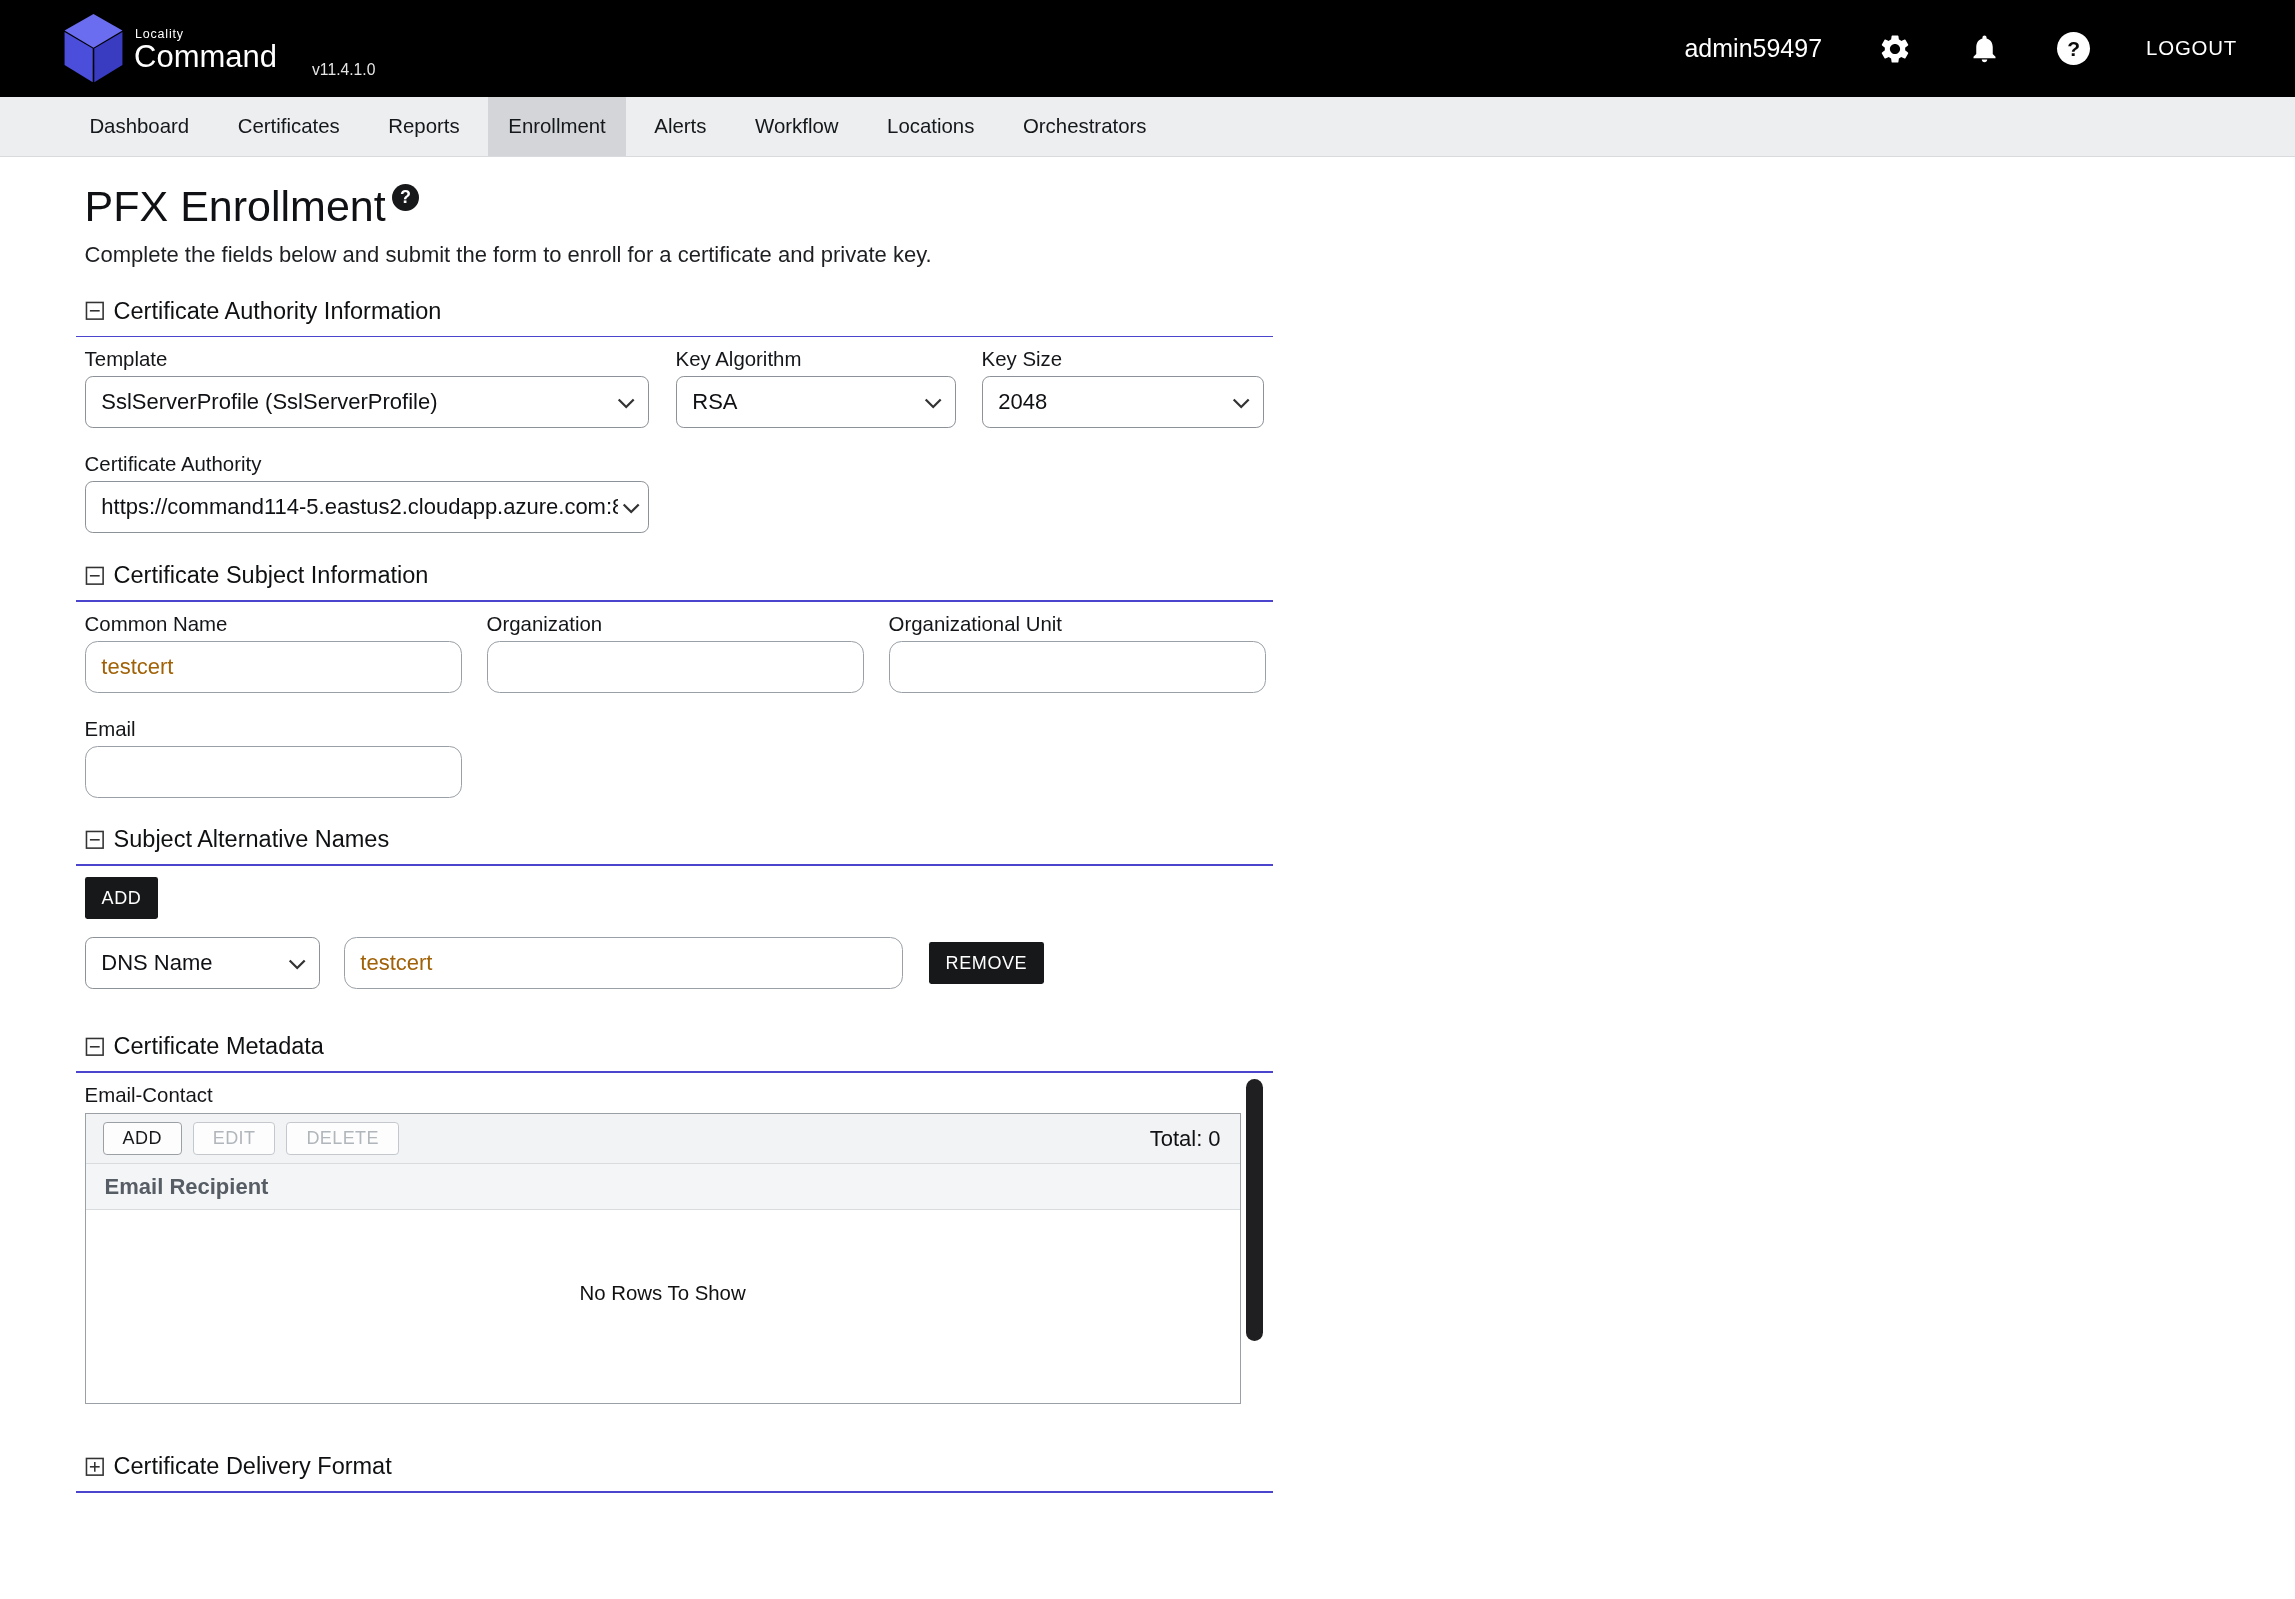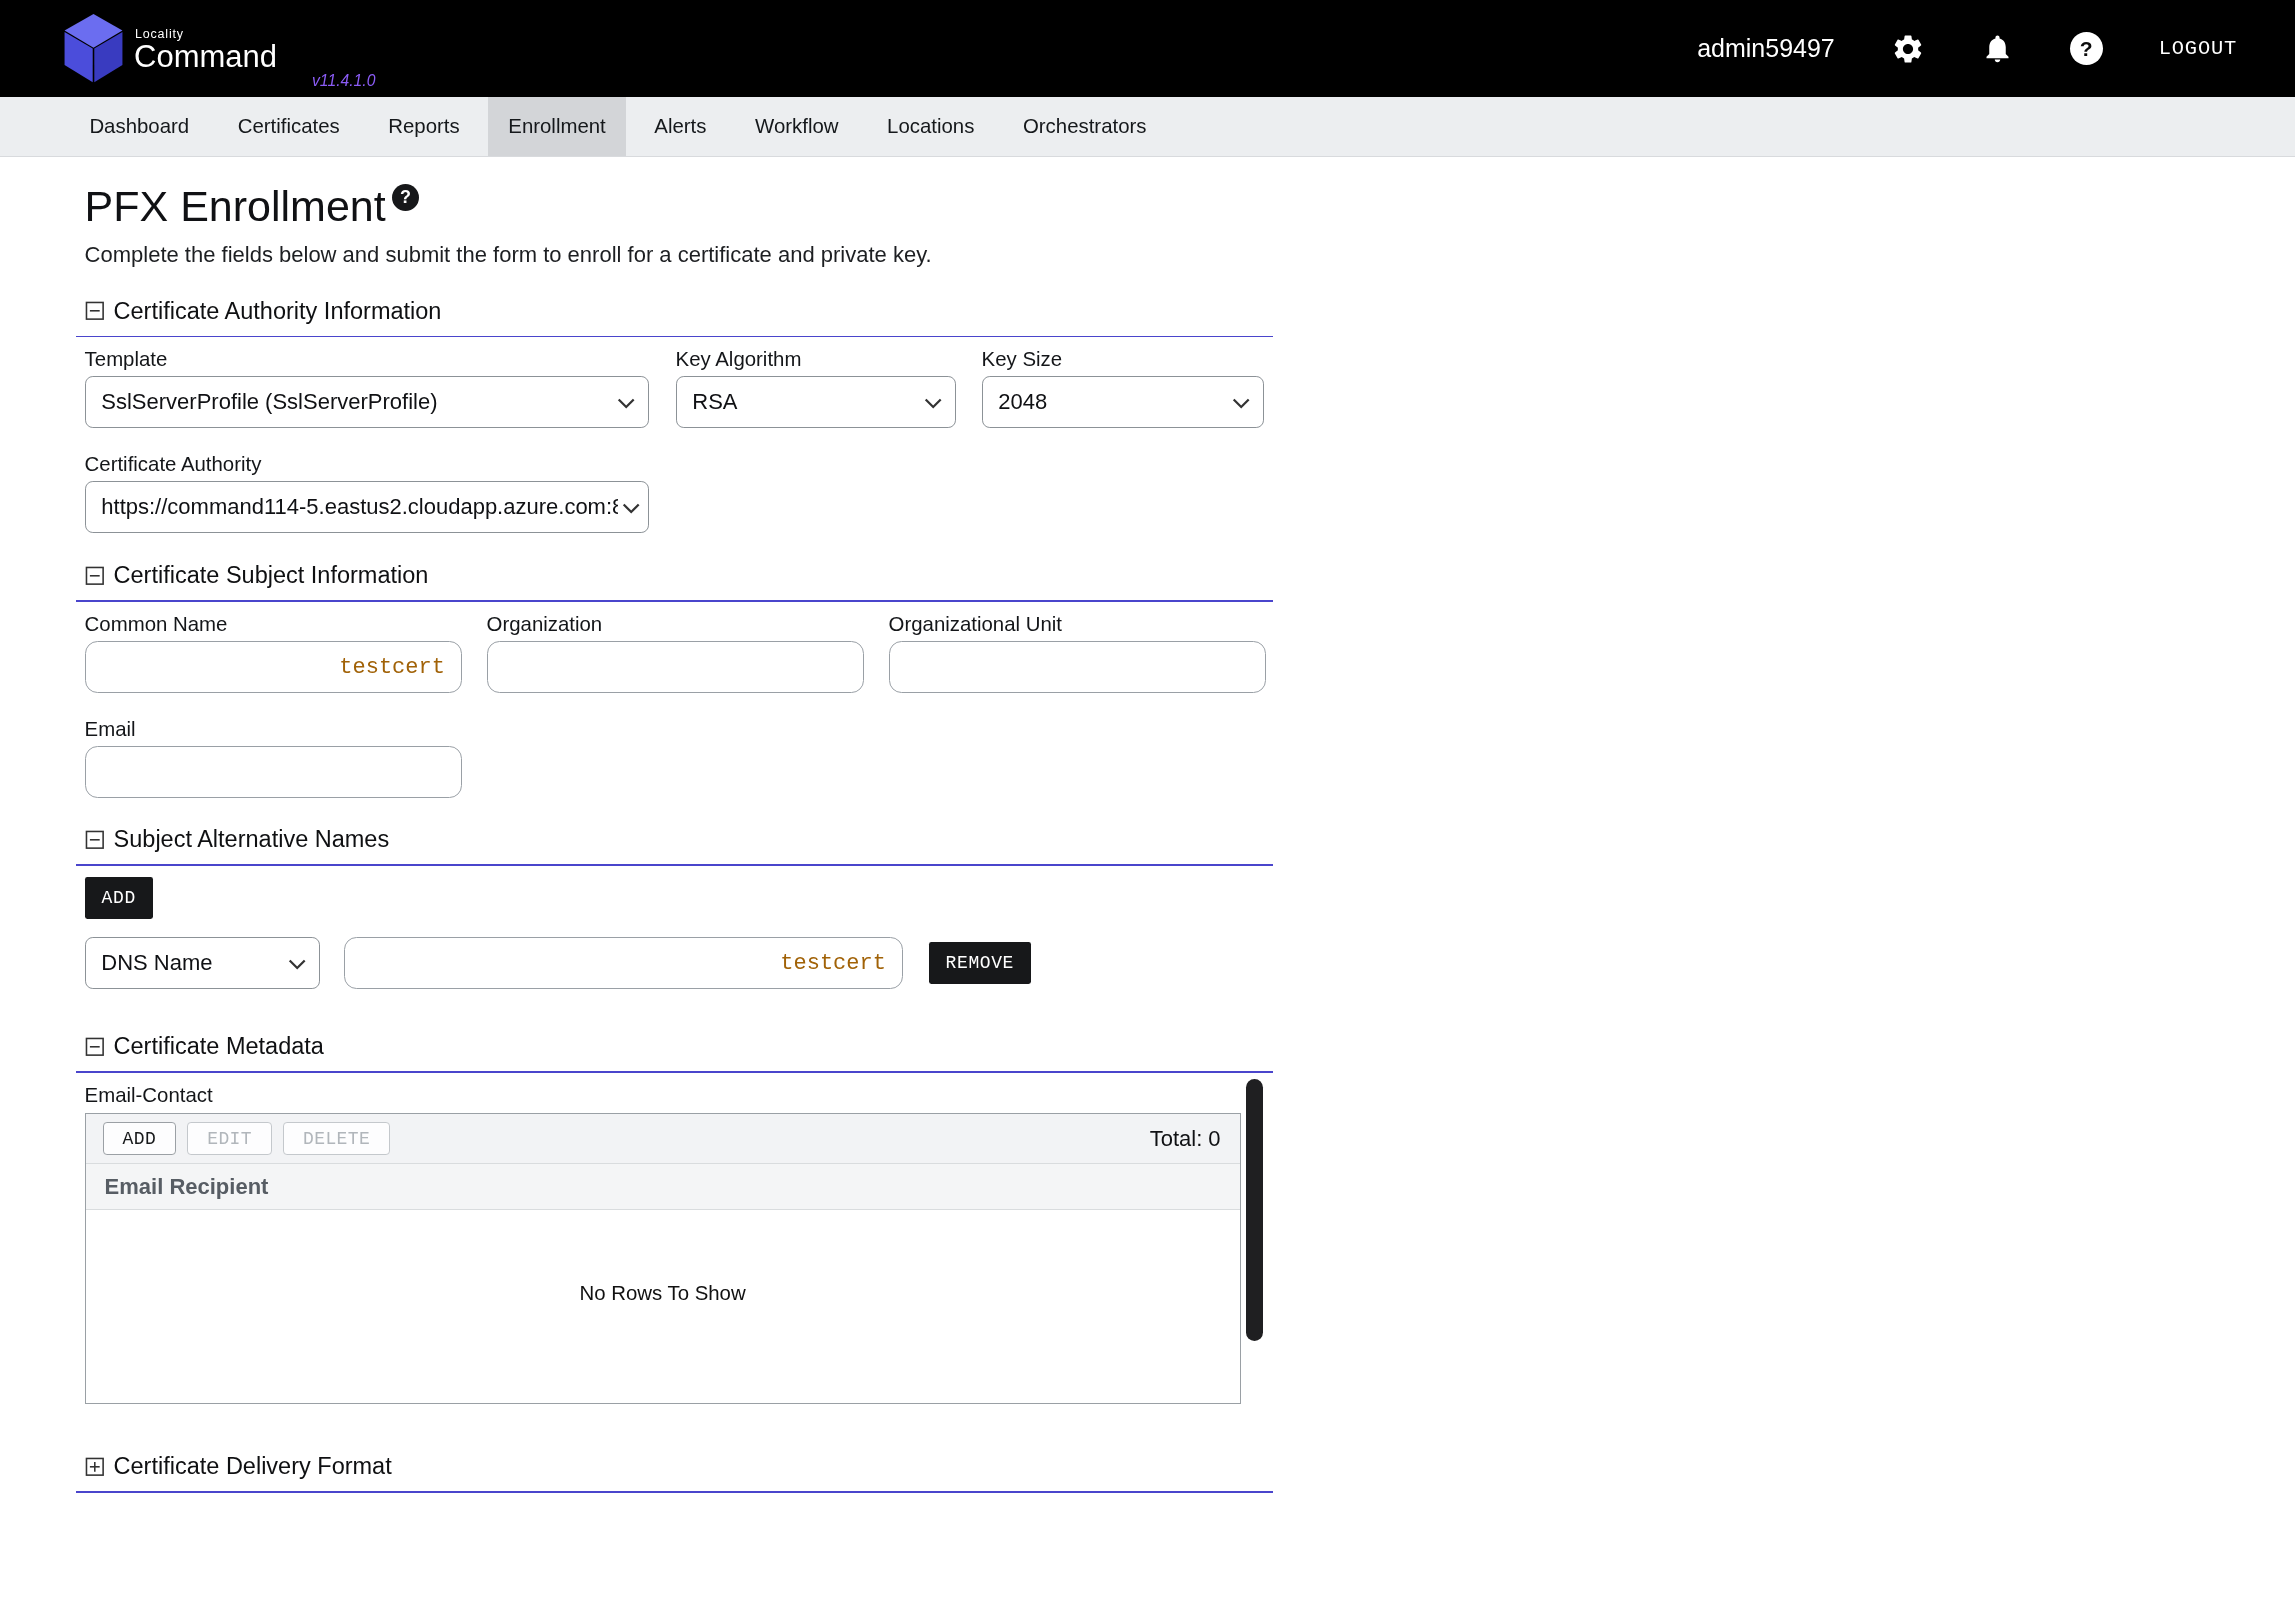--- a/index.html
+++ b/index.html
@@ -10,33 +10,33 @@
     --accent-line:#4a45cc;
     --primary-button-bg:#17181a;
     --logo-indigo:#4b4ddb;
   }
   html,body{
     width:2295px; height:1600px; overflow:hidden;
     background:#ffffff;
     font-family:"Liberation Sans", sans-serif;
     color:#111;
   }
-  input,button{ font-family:Liberation Mono, monospace;text-align:right; }
+  input,button{ font-family:Liberation Sans, sans-serif; }
 
   
   .header{
     height:97px; background:var(--header-bg);
     display:flex; align-items:center;
     padding:0 58px 0 63px; color:#fff; position:relative;
   }
   .brand{ position:relative; width:407px; height:97px; }
   .logo-svg{ position:absolute; left:0; top:14px; }
   .brand-keyfactor{ position:absolute; left:72px; top:27px; font-size:12.5px; letter-spacing:0.8px; color:#fff; }
   .brand-command{ position:absolute; left:71px; top:39px; font-size:31px; font-weight:400; color:#fff; }
-  .brand-version{ position:absolute; left:249px; top:72px; font-size:15.7px; color:#8b5cf6;font-style:italic; }
+  .brand-version{ position:absolute; left:249px; top:61px; font-size:15.7px; color:#e5e5e5; }
   .header-right{ margin-left:auto; display:flex; align-items:center; gap:56px; }
   .username{ font-size:25px; color:#fff; }
   .hicon{ display:inline-flex; align-items:center; justify-content:center; cursor:pointer; }
   .help-circle{
     width:33px; height:33px; border-radius:50%; background:#fff; color:#0b0b0b;
     font-size:21px; font-weight:bold; line-height:33px; text-align:center;
   }
   .logout{
     background:transparent; border:none; color:#fff; font-size:20.4px;
     letter-spacing:0.8px; cursor:pointer;

